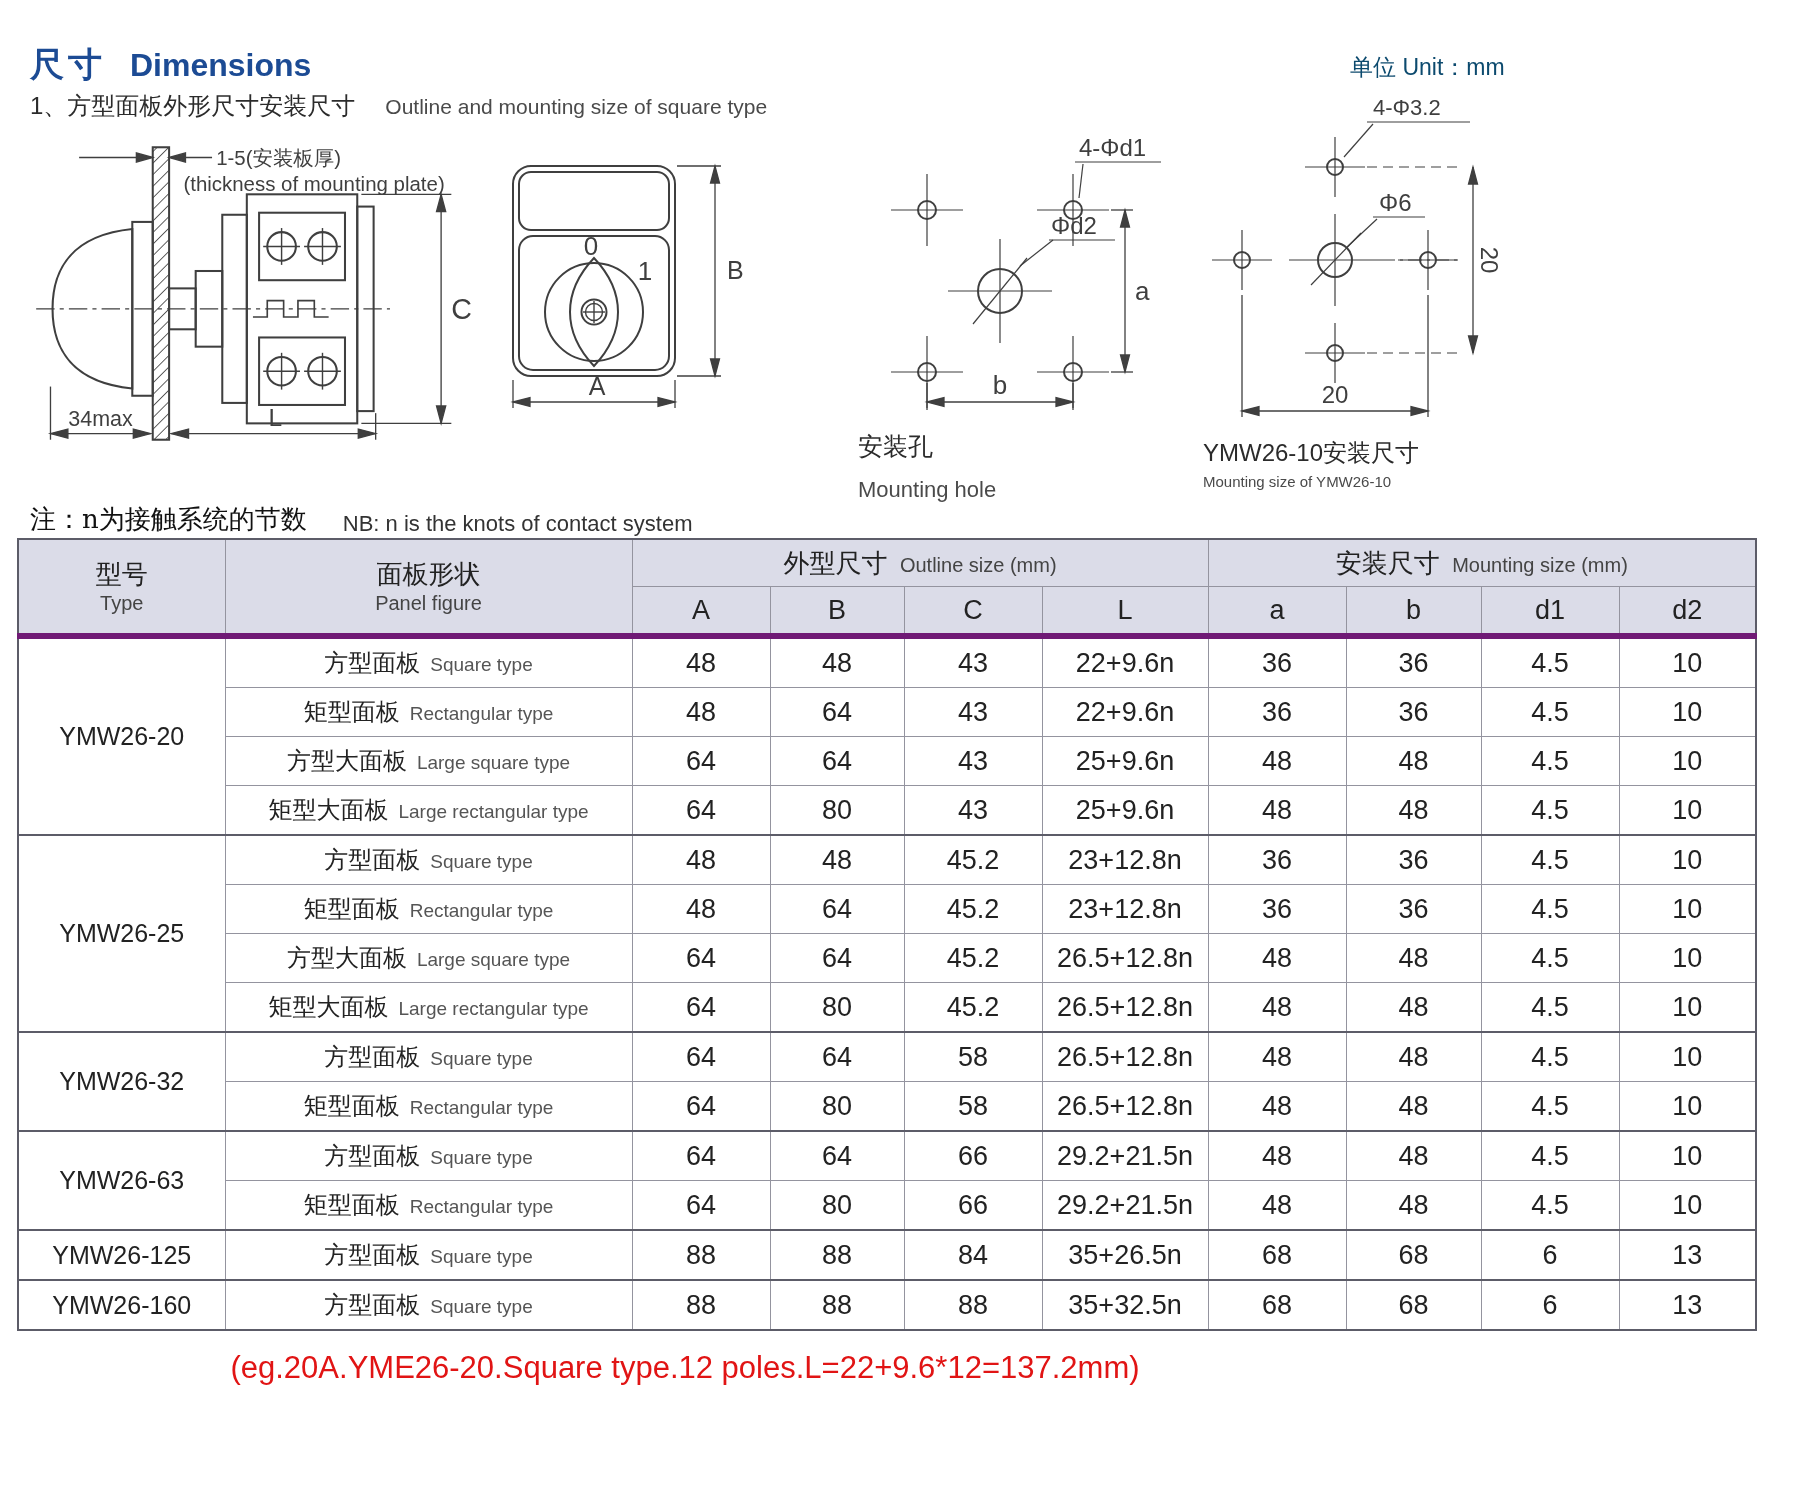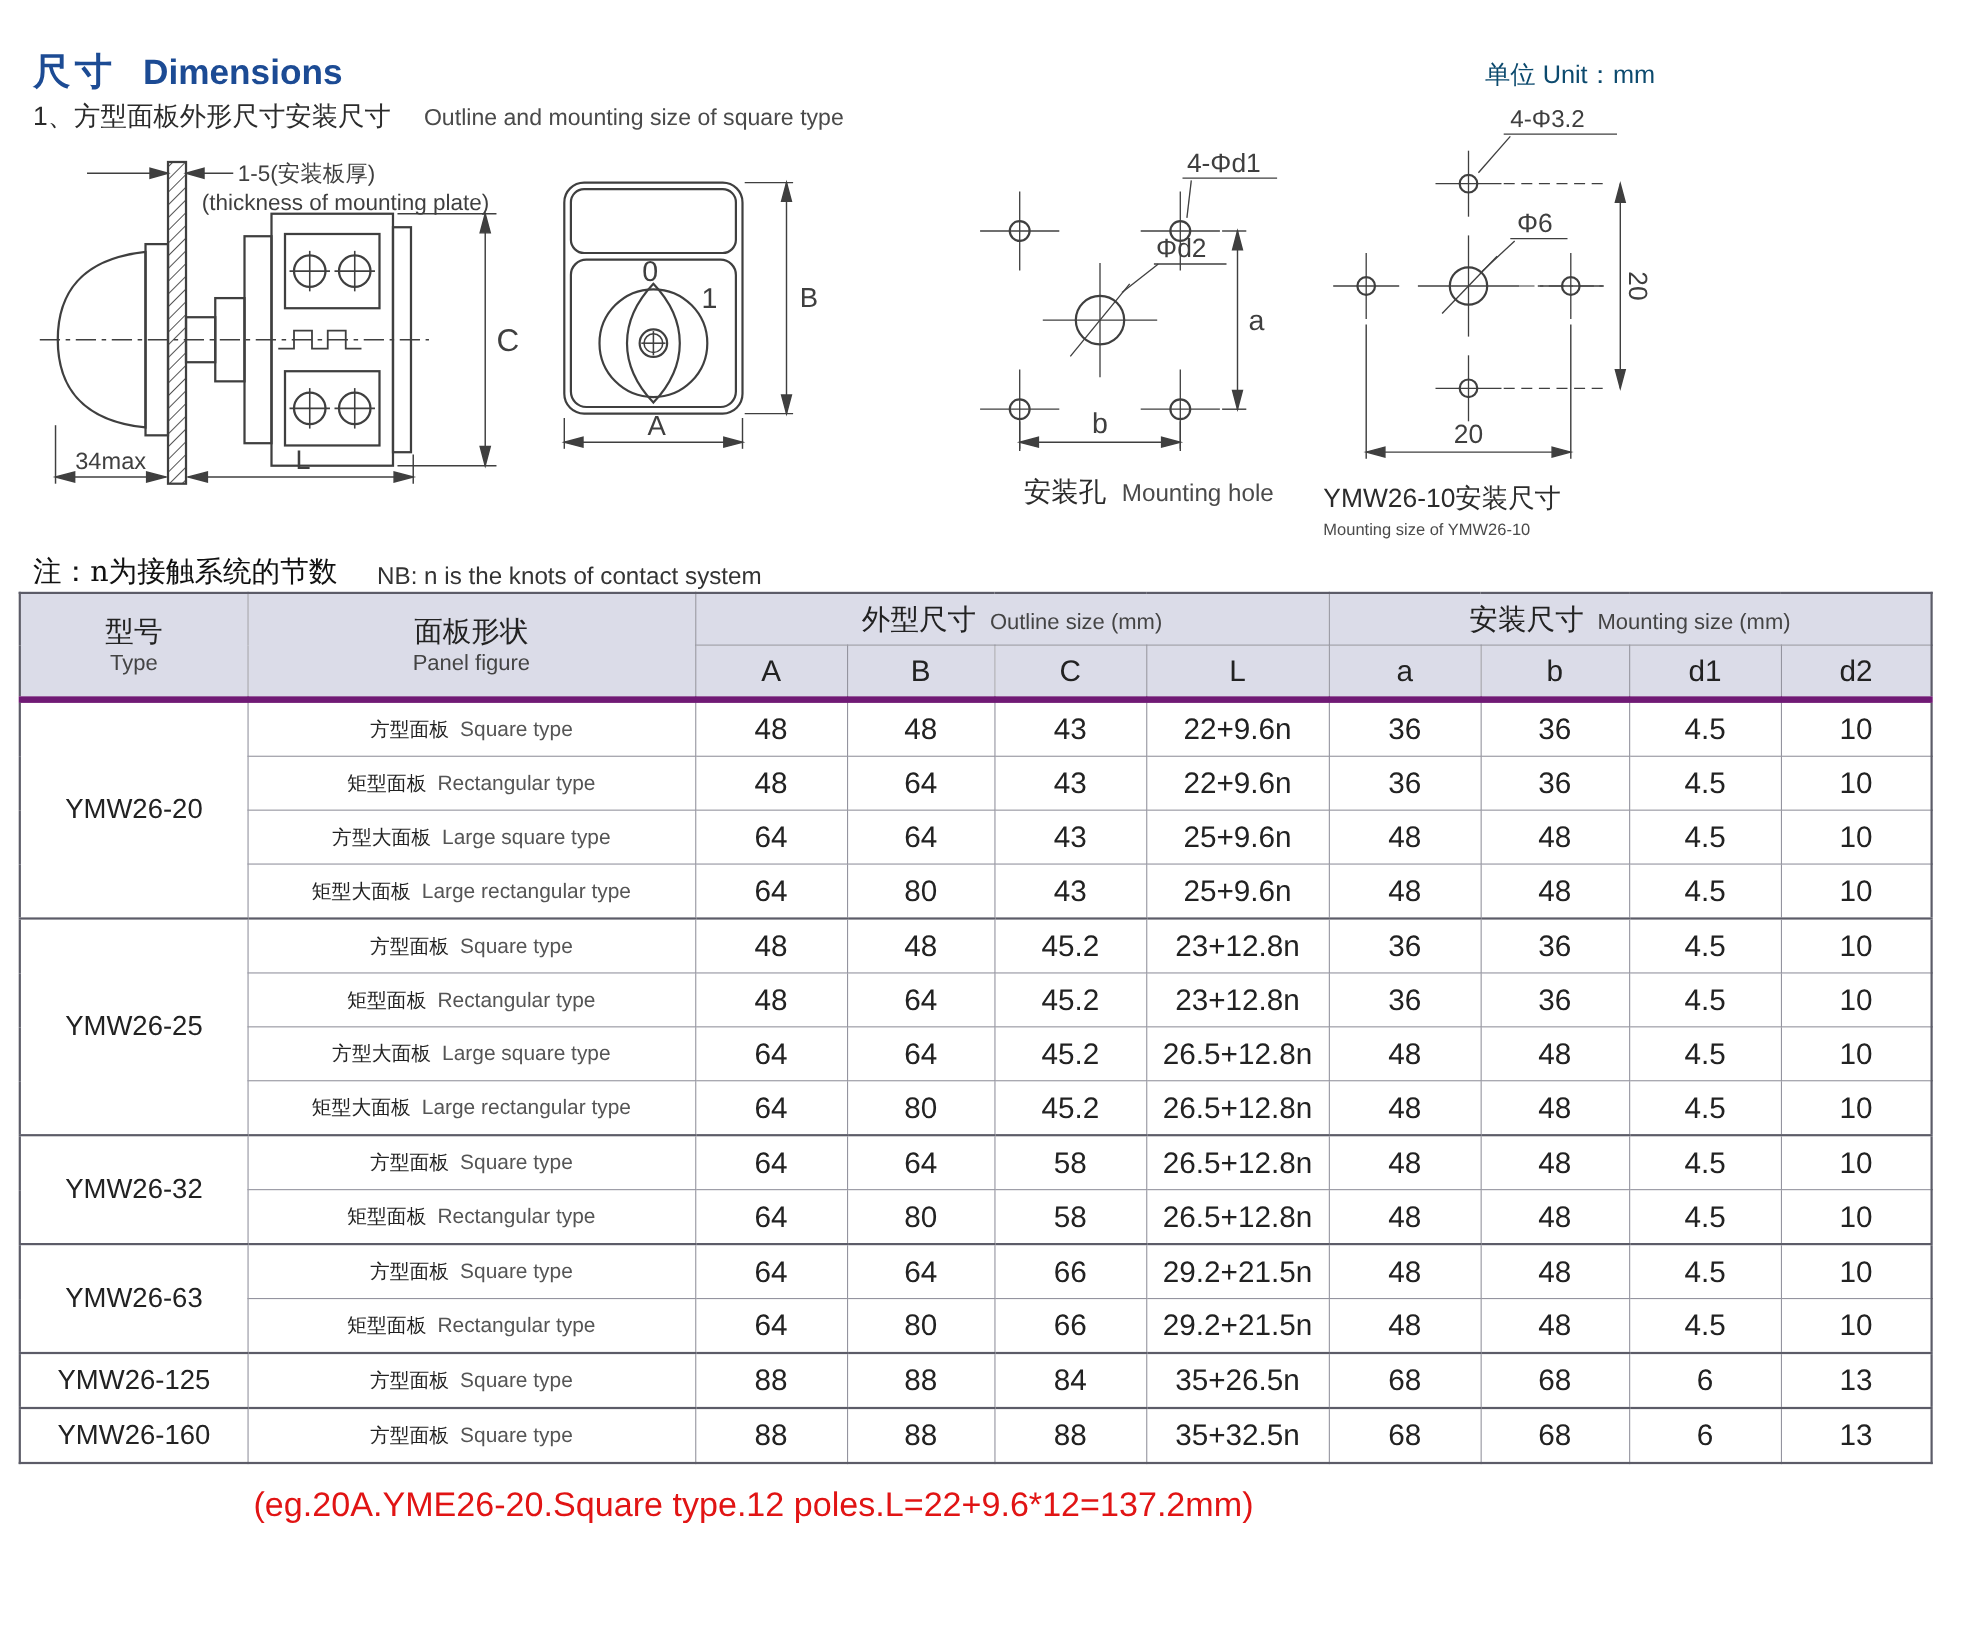--- a/index.html
+++ b/index.html
@@ -18,21 +18,21 @@
   #subtitle-row{left:30px;top:90px;display:flex;gap:30px;align-items:baseline;}
   .subtitle-zh{font-size:24px;color:#2b2b2b;}
   .subtitle-en{font-size:21px;color:#4a4a4a;}
 
   
   svg{overflow:visible;}
   svg text{font-family:"Liberation Sans","DejaVu Sans",sans-serif;fill:#3f3f3f;}
   .cap{display:flex;gap:14px;align-items:baseline;}
   .cap-zh{font-size:25px;color:#2b2b2b;}
   .cap-en{font-size:22px;color:#4a4a4a;}
-  #caption-mounting-hole{left:858px;top:430px;width:300px;justify-content:flex-end;}
+  #caption-mounting-hole{left:858px;top:430px;width:300px;justify-content:space-between;flex-direction:column;}
   #caption-ymw2610{left:1203px;top:404px;margin-top:33px;}
   #caption-ymw2610 .l1{font-size:24px;color:#2b2b2b;}
   #caption-ymw2610 .l2{font-size:15px;color:#4a4a4a;margin-top:4px;}
 
   
   #note-row{left:30px;top:502px;display:flex;gap:36px;align-items:flex-end;}
   .note-zh{font-size:26px;color:#111;font-family:"DejaVu Serif","Liberation Serif",serif;}
   .note-en{font-size:22px;color:#333;}
 
   
@@ -43,21 +43,21 @@
   thead tr.h1 th{height:46px;}
   thead tr.h2 th{height:46px;font-size:27px;color:#222;}
   tbody td{height:48px;background:#fff;}
   tr.g td{border-top:2px solid #5c5c68;}
   thead{border-bottom:6px solid #701a75;}
   .hzh{font-size:26px;color:#222;}
   .hen{font-size:20px;color:#444;margin-left:8px;}
   .hstack .hzh{display:block;line-height:1.25;}
   .hstack .hen{display:block;margin-left:0;line-height:1.2;}
   td.type-cell{font-size:25px;color:#222;}
-  td.panel-cell .pzh{font-size:18px;color:#222;margin-top:23px;}
+  td.panel-cell .pzh{font-size:24px;color:#222;margin-top:23px;}
   td.panel-cell .pen{font-size:19px;color:#555;margin-left:10px;}
   td.val{font-size:27px;color:#222;}
 
   
   #example-text{left:0;top:1350px;width:1370px;text-align:center;
     font-size:31px;color:#e11414;}
 </style>
 </head>
 <body>
 

